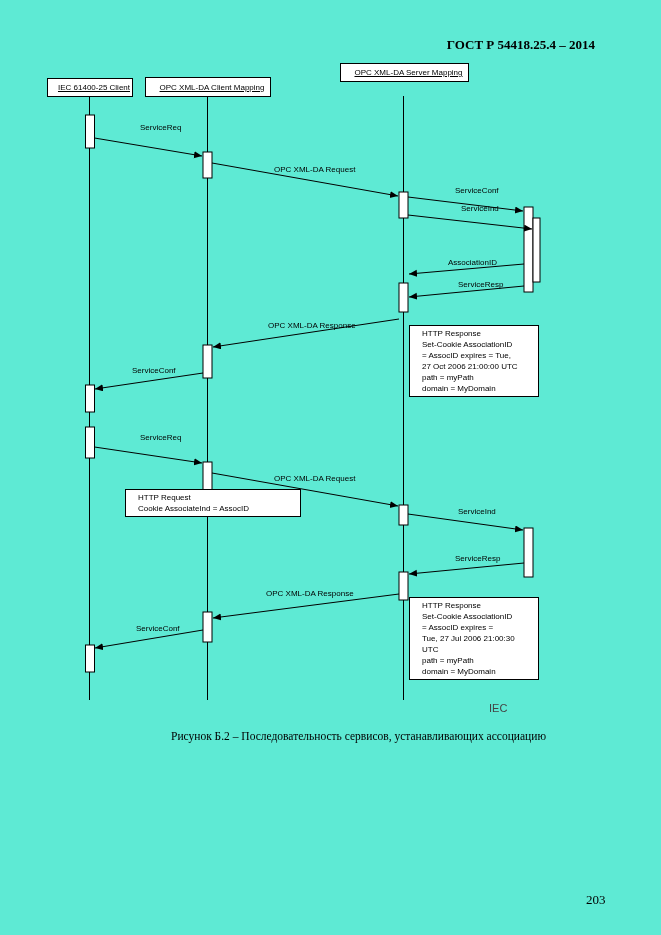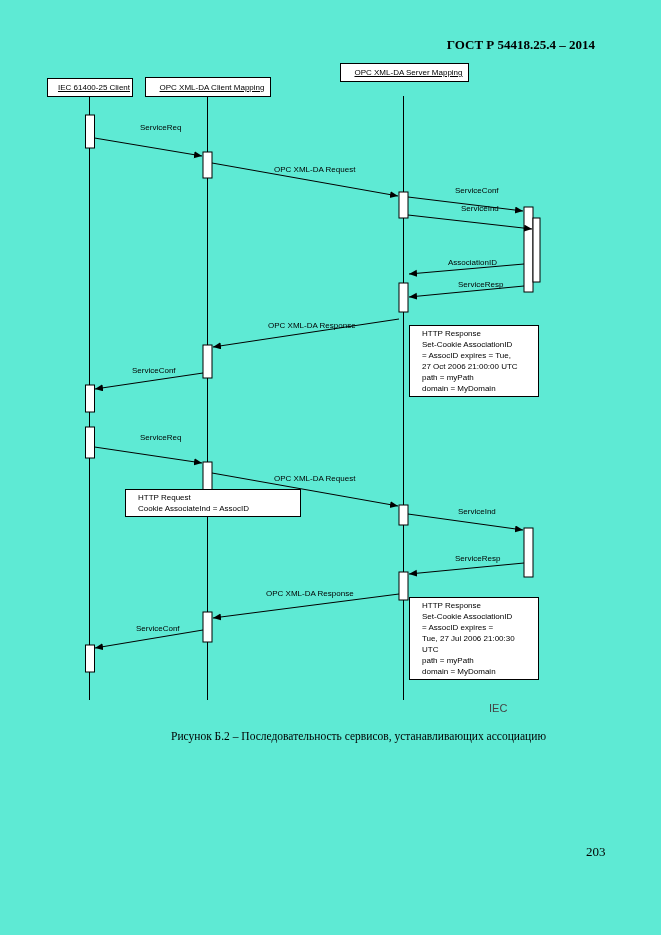--- a/index.html
+++ b/index.html
@@ -30,21 +30,21 @@
   .note div{white-space:nowrap;}
   .iec-mark{
     position:absolute;left:489px;top:702px;font-size:11px;color:#444;z-index:2;
   }
   .caption{
     position:absolute;left:0;top:730px;width:661px;box-sizing:border-box;
     padding-left:56px;text-align:center;
     font-family:"Liberation Serif",serif;font-size:11.5px;
   }
   .page-number{
-    position:absolute;left:586px;top:844px;
+    position:absolute;left:586px;top:892px;
     font-family:"Liberation Serif",serif;font-size:13px;
   }
 </style>
 </head>
 <body>
 
 <div class="page">
 
   <div class="doc-header">ГОСТ Р 54418.25.4 – 2014</div>
 

